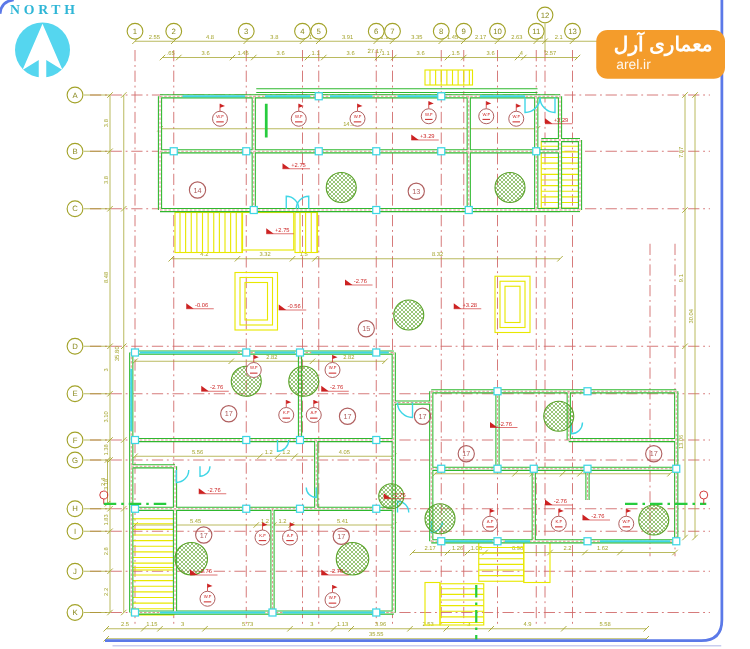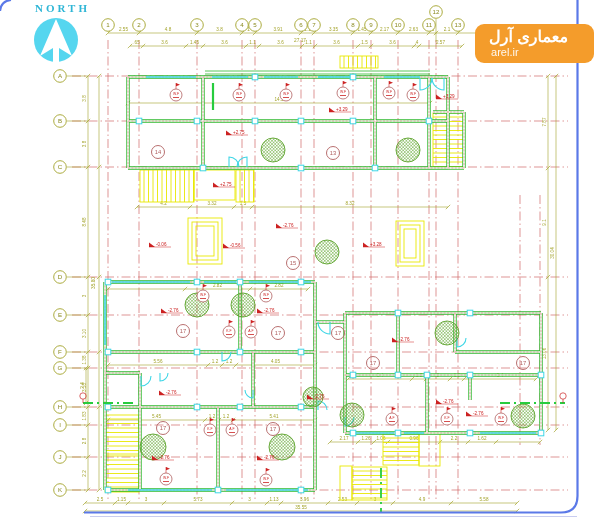--- a/index.html
+++ b/index.html
@@ -1,23 +1,23 @@
 <!DOCTYPE html>
 <html><head>
 <meta charset="utf-8">
 <style>
   html,body{margin:0;padding:0;background:#fff;}
   .page{position:relative;width:600px;height:519px;background:#ffffff;overflow:hidden;
         font-family:"Liberation Sans",sans-serif;}
   svg text{font-family:"Liberation Sans",sans-serif;}
-  .compass{position:absolute;left:20px;top:2px;width:70px;text-align:right;}
+  .compass{position:absolute;left:8px;top:2px;width:70px;text-align:left;}
   .compass .nlabel{font-family:"Liberation Serif",serif;font-weight:bold;font-size:11px;
         letter-spacing:3px;color:#2fb6d6;}
-  .watermark{position:absolute;right:6px;top:24px;background:#f49c2b;border-radius:9px;
-        padding:4px 26px 5px 14px;text-align:right;direction:rtl;min-width:76px;}
+  .watermark{position:absolute;right:20px;top:24px;background:#f49c2b;border-radius:9px;
+        padding:4px 10px 5px 14px;text-align:right;direction:rtl;min-width:76px;}
   .watermark .wm1{color:#ffffff;font-weight:bold;font-size:16px;line-height:18px;}
   .watermark .wm2{color:rgba(255,255,255,.92);font-size:11px;line-height:12px;direction:ltr;
         text-align:left;padding-left:2px;}
 </style>
 </head>
 <body>
 
 <div class="page">
 
   <svg id="plan" width="600" height="519" viewBox="0 0 600 519">

